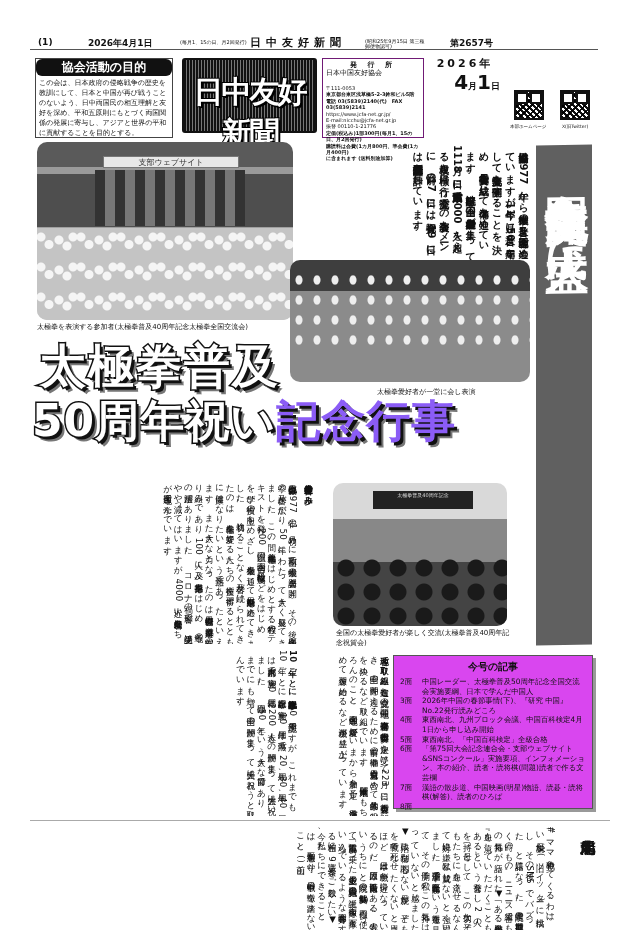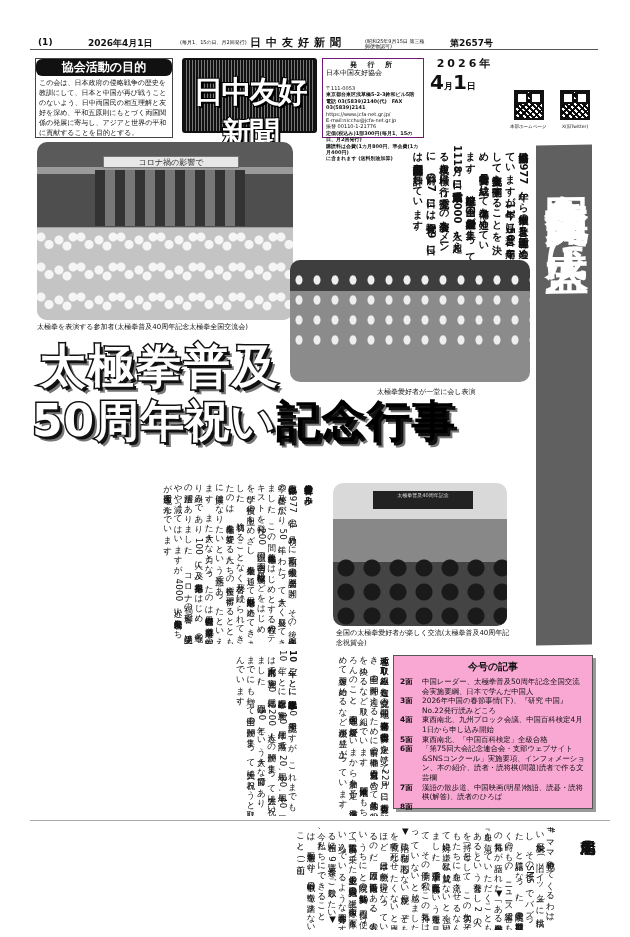--- a/index.html
+++ b/index.html
@@ -27,21 +27,21 @@
     -webkit-text-stroke: 2px #000; paint-order: stroke fill; text-shadow: 2px 2px 0 #000; }
 
   
   .publisher { left: 322px; top: 58px; width: 102px; height: 80px; border: 1px solid #701a75; font-size: 5px; line-height: 6.4px; padding: 2px 3px; }
   .publisher .ph { text-align: center; font-size: 7px; line-height: 8px; font-weight: bold; letter-spacing: 4px; }
   .publisher .pn { text-align: left; font-size: 7px; line-height: 9px; margin-bottom: 7px; }
   .publisher .b { font-weight: bold; }
 
   
   .date-year { left: 430px; top: 56px; width: 70px; font-size: 11px; font-weight: bold; letter-spacing: 3px; text-align: center; }
-  .date-md { left: 430px; top: 70px; width: 70px; font-size: 20px; font-weight: bold; text-align: left; }
+  .date-md { left: 430px; top: 70px; width: 70px; font-size: 20px; font-weight: bold; text-align: right; }
   .date-md small { font-size: 9px; }
   .qr { width: 30px; height: 30px; border: 2px solid #111; background:
       repeating-linear-gradient(45deg, #111 0 2px, #fff 2px 4px),
       repeating-linear-gradient(-45deg, #111 0 2px, #fff 2px 5px); background-blend-mode: multiply; }
   .qr::before, .qr::after { content: ""; position: absolute; width: 8px; height: 8px; border: 2px solid #111; background: #fff; }
   .qr::before { left: 0; top: 0; }
   .qr::after { right: 0; top: 0; }
   .qr-label { font-size: 4.5px; white-space: nowrap; }
 
   
@@ -73,34 +73,34 @@
     background: linear-gradient(180deg, #d9d9d9 0 25%, #888 25% 55%, #444 55% 100%); }
   .photo3 .banner { position: absolute; left: 40px; top: 8px; width: 100px; height: 18px; background: #222; color: #ddd; font-size: 5px; text-align: center; line-height: 9px; }
   .photo3 .heads { position: absolute; left: 0; right: 0; bottom: 0; height: 70px; background-image: radial-gradient(circle at 50% 50%, #1a1a1a 0 8px, transparent 9px); background-size: 26px 24px; }
   .cap3 { left: 336px; top: 628px; width: 180px; font-size: 7px; line-height: 10px; }
 
   
   .headline1 { left: 40px; top: 336px; font-size: 46px; font-weight: bold; color: #fff; white-space: nowrap; letter-spacing: 2px;
     -webkit-text-stroke: 3px #111; paint-order: stroke fill; text-shadow: 3px 3px 0 #111, 5px 5px 0 #777; }
   .headline2 { left: 32px; top: 392px; font-size: 44px; font-weight: bold; color: #fff; white-space: nowrap; letter-spacing: 1px;
     -webkit-text-stroke: 3px #111; paint-order: stroke fill; text-shadow: 3px 3px 0 #111, 5px 5px 0 #777; }
-  .headline2 .dark { color: #000000; -webkit-text-stroke: 2px #fff; }
+  .headline2 .dark { color: #8b5cf6; -webkit-text-stroke: 2px #fff; }
   .hl-bar { left: 38px; top: 442px; width: 458px; height: 26px; background: #c8c8c8; z-index: -1; }
 
   
   .col { font-size: 8.6px; line-height: 10.4px; letter-spacing: 0.3px; overflow: hidden; }
   .subhead { font-weight: bold; font-size: 8.5px; }
 
   .lead { left: 290px; top: 145px; width: 240px; height: 112px; font-size: 10px; line-height: 13.2px; font-weight: bold; }
 
   
-  .toc { left: 393px; top: 655px; width: 200px; height: 154px; border: 1px solid #555; background: #f9a8d4; box-shadow: 3px 3px 0 #999; padding: 4px 6px; }
+  .toc { left: 393px; top: 655px; width: 200px; height: 154px; border: 1px solid #555; background: #d946ef; box-shadow: 3px 3px 0 #999; padding: 4px 6px; }
   .toc-title { text-align: center; font-weight: bold; font-size: 10px; margin-bottom: 3px; }
   .toc-row { display: flex; font-size: 7.4px; line-height: 9.6px; }
-  .toc-page { width: 22px; flex-shrink: 0; font-weight: bold; }
+  .toc-page { width: 22px; flex-shrink: 0; }
 
   .rule { left: 30px; top: 820px; width: 580px; height: 1px; background: #aaa; }
 
   .column-title { left: 560px; top: 828px; width: 36px; font-family: "DejaVu Serif", serif; font-weight: bold; font-size: 15px; line-height: 17px; }
 </style>
 </head>
 <body>
 
 <div class="abs folio">
   <span style="left:8px">(1)</span>
@@ -145,21 +145,21 @@
 <div class="abs qr-label" style="left:562px; top:124px;">X(旧Twitter)</div>
 
 <div class="abs vhead">
   <div class="vhead-text vt">全国交流集会を盛大に</div>
 </div>
 
 <div class="abs lead vt">日中友好協会は1977年から太極拳の普及を全国各地で進めていますが今年11月に普及50周年を記念して交流集会を開催することを決め、実行委員会を結成して準備を進めています。　記念行事は全国の太極拳愛好者が集まって11月18日に東京武道館で1000人を超える規模を目標に行う交流会での表演会をメーンに、前日の17日には祝賀会、19日には特別記念講習会を計画しています。</div>
 
 <div class="abs photo photo1">
   <div class="pillars"></div>
-  <div class="banner">コロナ禍の影響で</div>
+  <div class="banner">支部ウェブサイト</div>
   <div class="floor"></div>
 </div>
 <div class="abs cap1">太極拳を表演する参加者(太極拳普及40周年記念太極拳全国交流会)</div>
 
 <div class="abs photo photo2">
   <div class="crowd"></div>
 </div>
 <div class="abs cap2">太極拳愛好者が一堂に会し表演</div>
 
 <div class="abs hl-bar"></div>

